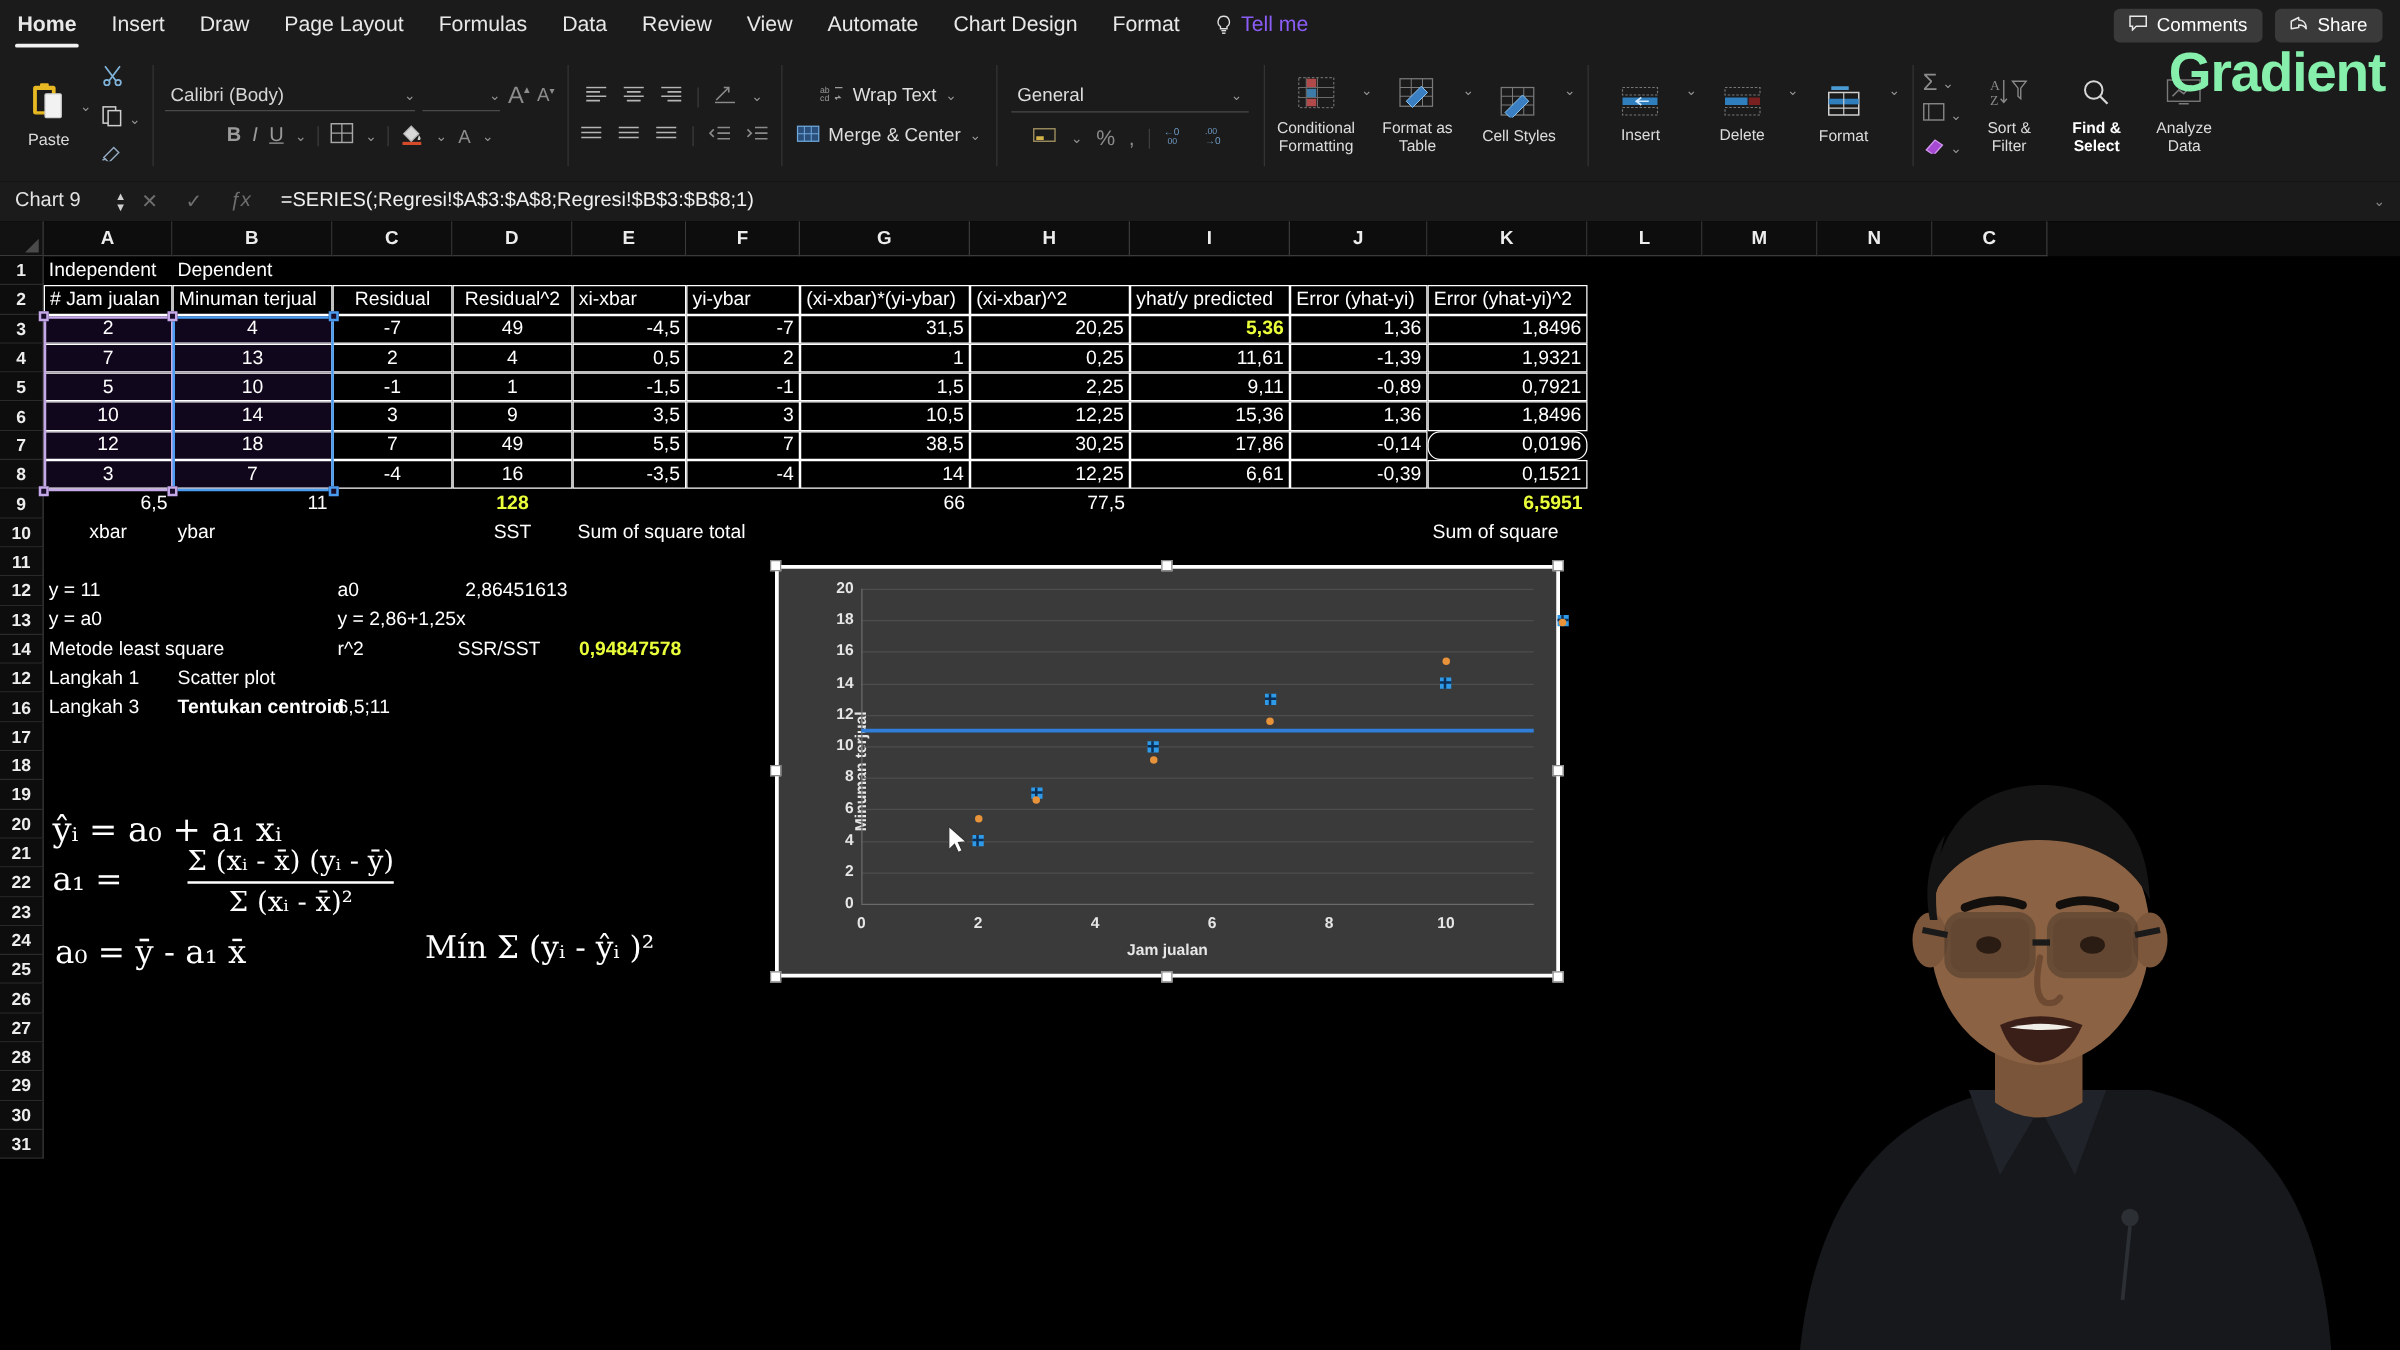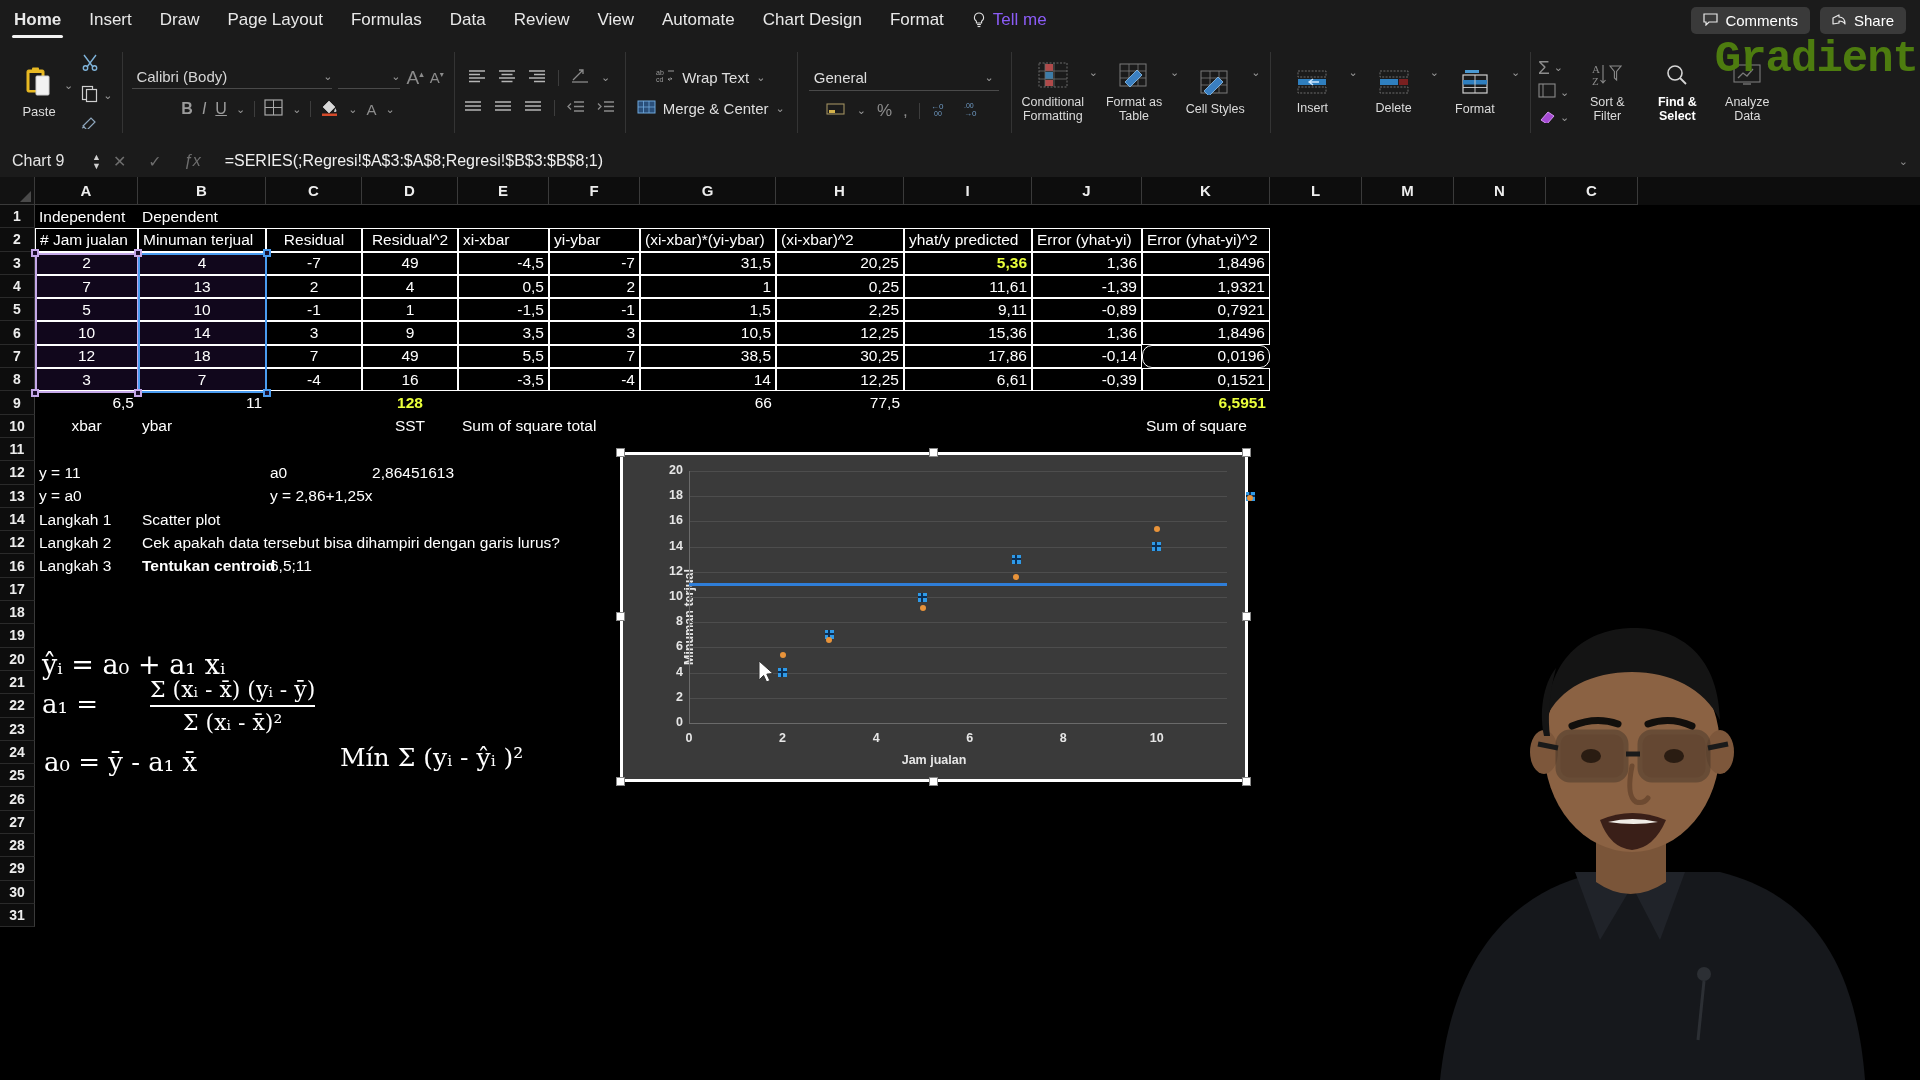--- a/index.html
+++ b/index.html
@@ -75,23 +75,23 @@
   }
   .numrow { display: flex; align-items: center; gap: 11px; }
 
   .stylesgrp { display: flex; align-items: center; gap: 4px; padding: 0 10px; }
   .stylebtn { display: flex; flex-direction: column; align-items: center; width: 64px; }
   .stylebtn .lbl { color: #dcdcdc; font-size: 12.5px; text-align: center; line-height: 1.15; margin-top: 3px; }
   .cellsgrp { display: flex; align-items: center; gap: 4px; padding: 0 10px; }
   .editgrp { display: flex; align-items: center; gap: 6px; padding: 0 8px; }
 
   .gradient-logo {
-    position: absolute; right: 2px; top: 34px; color: #4d7c0f;
+    position: absolute; right: 12px; top: 34px; color: #86efac;
     font-size: 44px; font-weight: bold; letter-spacing: -1px; z-index: 30;
-    font-family: Liberation Mono, monospace;
+    font-family: Liberation Sans, sans-serif;
   }
 
   
   .formulabar {
     position: absolute; top: 145px; left: 0; width: 1920px; height: 32px;
     background: #1b1b1b; display: flex; align-items: center; color: #e4e4e4; font-size: 16px;
   }
   .namebox { width: 92px; padding-left: 12px; }
   .spin { display: flex; flex-direction: column; gap: 1px; margin-right: 12px; color: #cfcfcf; font-size: 9px; line-height: 8px; }
   .fbicons { display: flex; align-items: center; gap: 22px; color: #6e6e6e; font-size: 16px; margin-right: 24px; }
@@ -741,35 +741,35 @@
           <div class="cell l" style="width: 96px; height: 23.3px;"></div>
           <div class="cell l" style="width: 91px; height: 23.3px;"></div>
           <div class="cell l" style="width: 91px; height: 23.3px;"></div>
           <div class="cell l" style="width: 136px; height: 23.3px;"></div>
           <div class="cell l" style="width: 128px; height: 23.3px;"></div>
           <div class="cell l" style="width: 128px; height: 23.3px;"></div>
           <div class="cell l" style="width: 110px; height: 23.3px;"></div>
           <div class="cell l" style="width: 128px; height: 23.3px;"></div>
         </div>
         <div class="row" style="height: 23.3px;">
+          <div class="cell l" style="width: 103px; height: 23.3px; overflow: visible; z-index: 3; position: relative;">Metode least square</div>
+          <div class="cell l" style="width: 128px; height: 23.3px;"></div>
+          <div class="cell l" style="width: 96px; height: 23.3px;">r^2</div>
+          <div class="cell l" style="width: 96px; height: 23.3px;">SSR/SST</div>
+          <div class="cell r yellow" style="width: 91px; height: 23.3px;">0,94847578</div>
+          <div class="cell l" style="width: 91px; height: 23.3px;"></div>
+          <div class="cell l" style="width: 136px; height: 23.3px;"></div>
+          <div class="cell l" style="width: 128px; height: 23.3px;"></div>
+          <div class="cell l" style="width: 128px; height: 23.3px;"></div>
+          <div class="cell l" style="width: 110px; height: 23.3px;"></div>
+          <div class="cell l" style="width: 128px; height: 23.3px;"></div>
+        </div>
+        <div class="row" style="height: 23.3px;">
           <div class="cell l" style="width: 103px; height: 23.3px;">Langkah 1</div>
           <div class="cell l" style="width: 128px; height: 23.3px; overflow: visible; z-index: 3; position: relative;">Scatter plot</div>
-          <div class="cell l" style="width: 96px; height: 23.3px;"></div>
-          <div class="cell l" style="width: 96px; height: 23.3px;"></div>
-          <div class="cell l" style="width: 91px; height: 23.3px;"></div>
-          <div class="cell l" style="width: 91px; height: 23.3px;"></div>
-          <div class="cell l" style="width: 136px; height: 23.3px;"></div>
-          <div class="cell l" style="width: 128px; height: 23.3px;"></div>
-          <div class="cell l" style="width: 128px; height: 23.3px;"></div>
-          <div class="cell l" style="width: 110px; height: 23.3px;"></div>
-          <div class="cell l" style="width: 128px; height: 23.3px;"></div>
-        </div>
-        <div class="row" style="height: 23.3px;">
-          <div class="cell l" style="width: 103px; height: 23.3px;">Langkah 2</div>
-          <div class="cell l" style="width: 128px; height: 23.3px; overflow: visible; z-index: 3; position: relative;">Cek apakah data tersebut bisa dihampiri dengan garis lurus?</div>
           <div class="cell l" style="width: 96px; height: 23.3px;"></div>
           <div class="cell l" style="width: 96px; height: 23.3px;"></div>
           <div class="cell l" style="width: 91px; height: 23.3px;"></div>
           <div class="cell l" style="width: 91px; height: 23.3px;"></div>
           <div class="cell l" style="width: 136px; height: 23.3px;"></div>
           <div class="cell l" style="width: 128px; height: 23.3px;"></div>
           <div class="cell l" style="width: 128px; height: 23.3px;"></div>
           <div class="cell l" style="width: 110px; height: 23.3px;"></div>
           <div class="cell l" style="width: 128px; height: 23.3px;"></div>
         </div>

